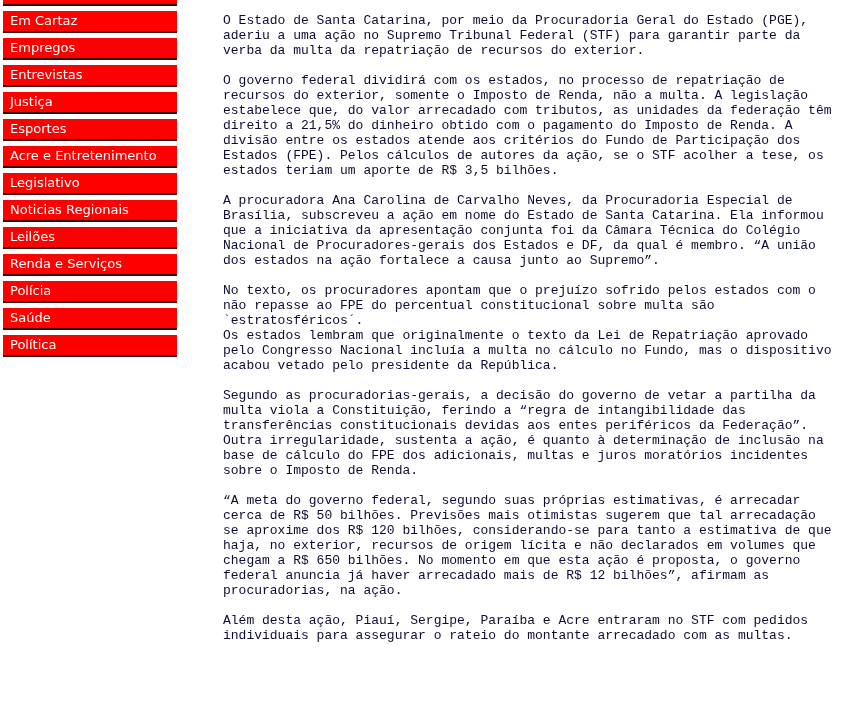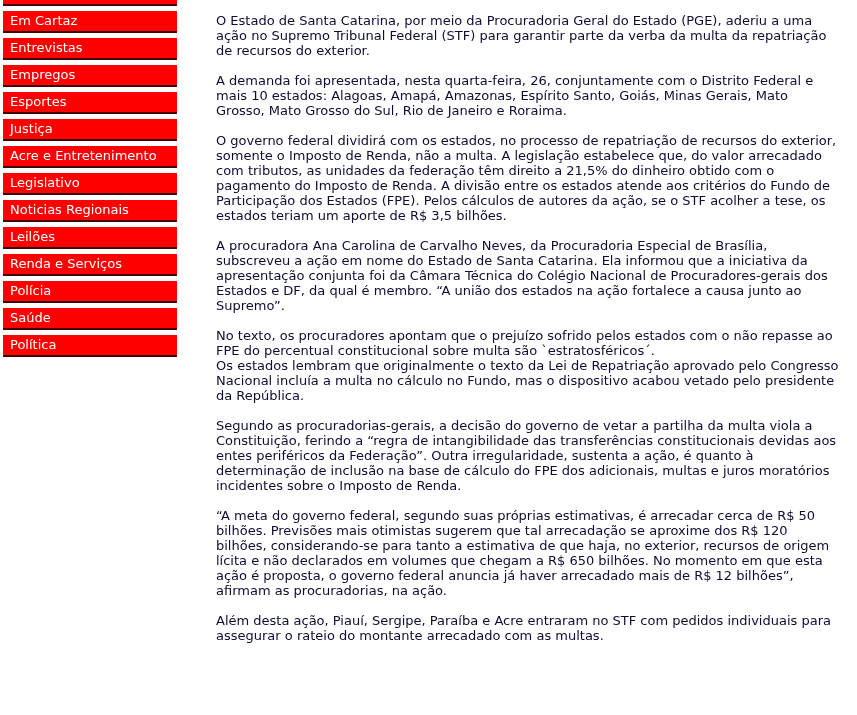--- a/index.html
+++ b/index.html
@@ -44,49 +44,49 @@
   .article {
     position: absolute;
     left: 207px;
     top: 13px;
     width: 632px;
     color: #0d0d33;
     font-size: 13px;
     line-height: 15px;
   }
   .article p {
-    margin: 0 0 15px 9px;
+    margin: 0 0 15px 16px;
     white-space: pre-line;
+    font-family: Liberation Mono, monospace;
   }
 </style>
 </head>
 <body>
 
 <div id="screen">
 
   <nav class="sidebar">
     <div class="side-item partial"></div>
     <div class="side-item">Em Cartaz</div>
+    <div class="side-item">Empregos</div>
     <div class="side-item">Entrevistas</div>
-    <div class="side-item">Empregos</div>
+    <div class="side-item">Justiça</div>
     <div class="side-item">Esportes</div>
-    <div class="side-item">Justiça</div>
     <div class="side-item">Acre e Entretenimento</div>
     <div class="side-item">Legislativo</div>
     <div class="side-item">Noticias Regionais</div>
     <div class="side-item">Leilões</div>
     <div class="side-item">Renda e Serviços</div>
     <div class="side-item">Polícia</div>
     <div class="side-item">Saúde</div>
     <div class="side-item">Política</div>
   </nav>
 
   <article class="article">
     <p>O Estado de Santa Catarina, por meio da Procuradoria Geral do Estado (PGE), aderiu a uma ação no Supremo Tribunal Federal (STF) para garantir parte da verba da multa da repatriação de recursos do exterior.</p>
-    <p>A demanda foi apresentada, nesta quarta-feira, 26, conjuntamente com o Distrito Federal e mais 10 estados: Alagoas, Amapá, Amazonas, Espírito Santo, Goiás, Minas Gerais, Mato Grosso, Mato Grosso do Sul, Rio de Janeiro e Roraima.</p>
     <p>O governo federal dividirá com os estados, no processo de repatriação de recursos do exterior, somente o Imposto de Renda, não a multa. A legislação estabelece que, do valor arrecadado com tributos, as unidades da federação têm direito a 21,5% do dinheiro obtido com o pagamento do Imposto de Renda. A divisão entre os estados atende aos critérios do Fundo de Participação dos Estados (FPE). Pelos cálculos de autores da ação, se o STF acolher a tese, os estados teriam um aporte de R$ 3,5 bilhões.</p>
     <p>A procuradora Ana Carolina de Carvalho Neves, da Procuradoria Especial de Brasília, subscreveu a ação em nome do Estado de Santa Catarina. Ela informou que a iniciativa da apresentação conjunta foi da Câmara Técnica do Colégio Nacional de Procuradores-gerais dos Estados e DF, da qual é membro. “A união dos estados na ação fortalece a causa junto ao Supremo”.</p>
     <p>No texto, os procuradores apontam que o prejuízo sofrido pelos estados com o não repasse ao FPE do percentual constitucional sobre multa são `estratosféricos´.
 Os estados lembram que originalmente o texto da Lei de Repatriação aprovado pelo Congresso Nacional incluía a multa no cálculo no Fundo, mas o dispositivo acabou vetado pelo presidente da República.</p>
     <p>Segundo as procuradorias-gerais, a decisão do governo de vetar a partilha da multa viola a Constituição, ferindo a “regra de intangibilidade das transferências constitucionais devidas aos entes periféricos da Federação”. Outra irregularidade, sustenta a ação, é quanto à determinação de inclusão na base de cálculo do FPE dos adicionais, multas e juros moratórios incidentes sobre o Imposto de Renda.</p>
     <p>“A meta do governo federal, segundo suas próprias estimativas, é arrecadar cerca de R$ 50 bilhões. Previsões mais otimistas sugerem que tal arrecadação se aproxime dos R$ 120 bilhões, considerando-se para tanto a estimativa de que haja, no exterior, recursos de origem lícita e não declarados em volumes que chegam a R$ 650 bilhões. No momento em que esta ação é proposta, o governo federal anuncia já haver arrecadado mais de R$ 12 bilhões”, afirmam as procuradorias, na ação.</p>
     <p>Além desta ação, Piauí, Sergipe, Paraíba e Acre entraram no STF com pedidos individuais para assegurar o rateio do montante arrecadado com as multas.</p>
   </article>
 
 </div>

